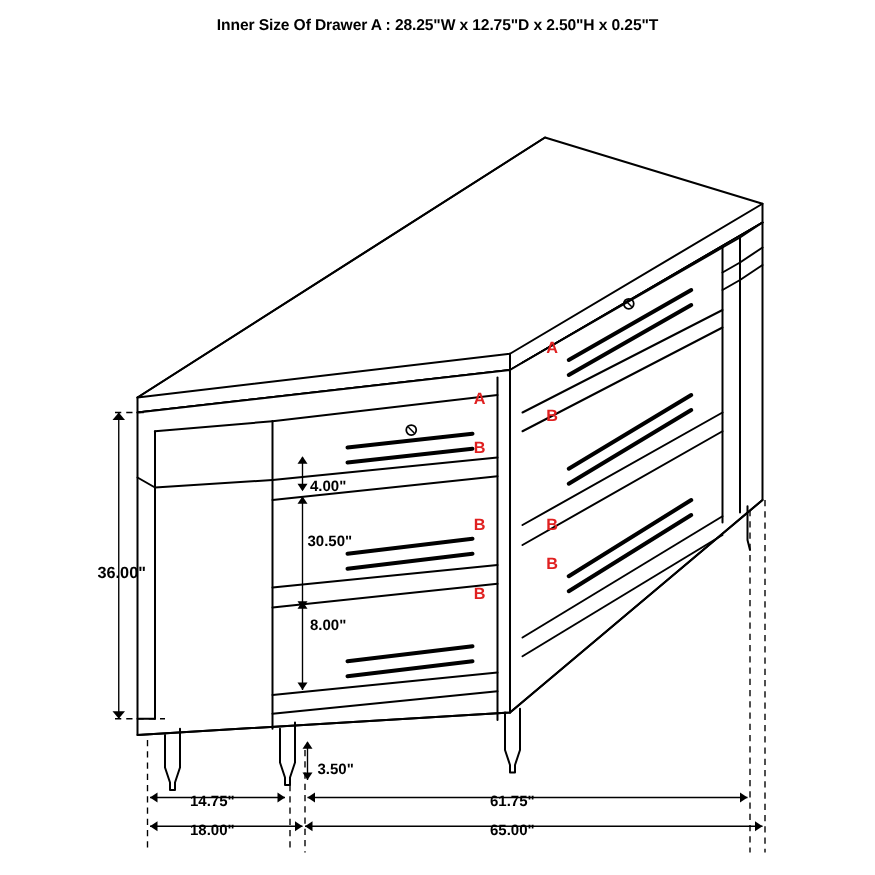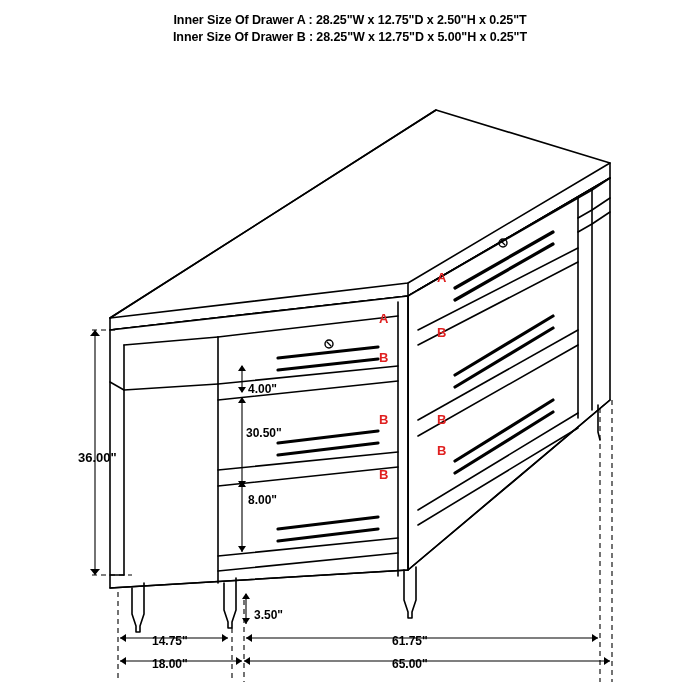--- a/index.html
+++ b/index.html
@@ -55,21 +55,20 @@
     fill: #e02020;
   }
 </style>
 </head>
 <body>
 
 <div id="root">
 
   <div class="header">
     <div>Inner Size Of Drawer A : 28.25"W x 12.75"D x 2.50"H x 0.25"T</div>
-    <div>Inner Size Of Drawer B : 28.25"W x 12.75"D x 5.00"H x 0.25"T</div>
   </div>
 
   <svg id="diagram" width="700" height="700" viewBox="0 0 700 700">
 
     <g fill="none" stroke="#000" stroke-width="1.6" stroke-linejoin="round" stroke-linecap="round">
 
       <path d="M436,110 L610,163 L610,178 L408,296 L110,330 L110,318 L436,110 Z" fill="#fff"></path>
       <path d="M436,110 L110,318"></path>
       <path d="M110,318 L408,283 L610,163"></path>
       <path d="M408,283 L408,296"></path>

